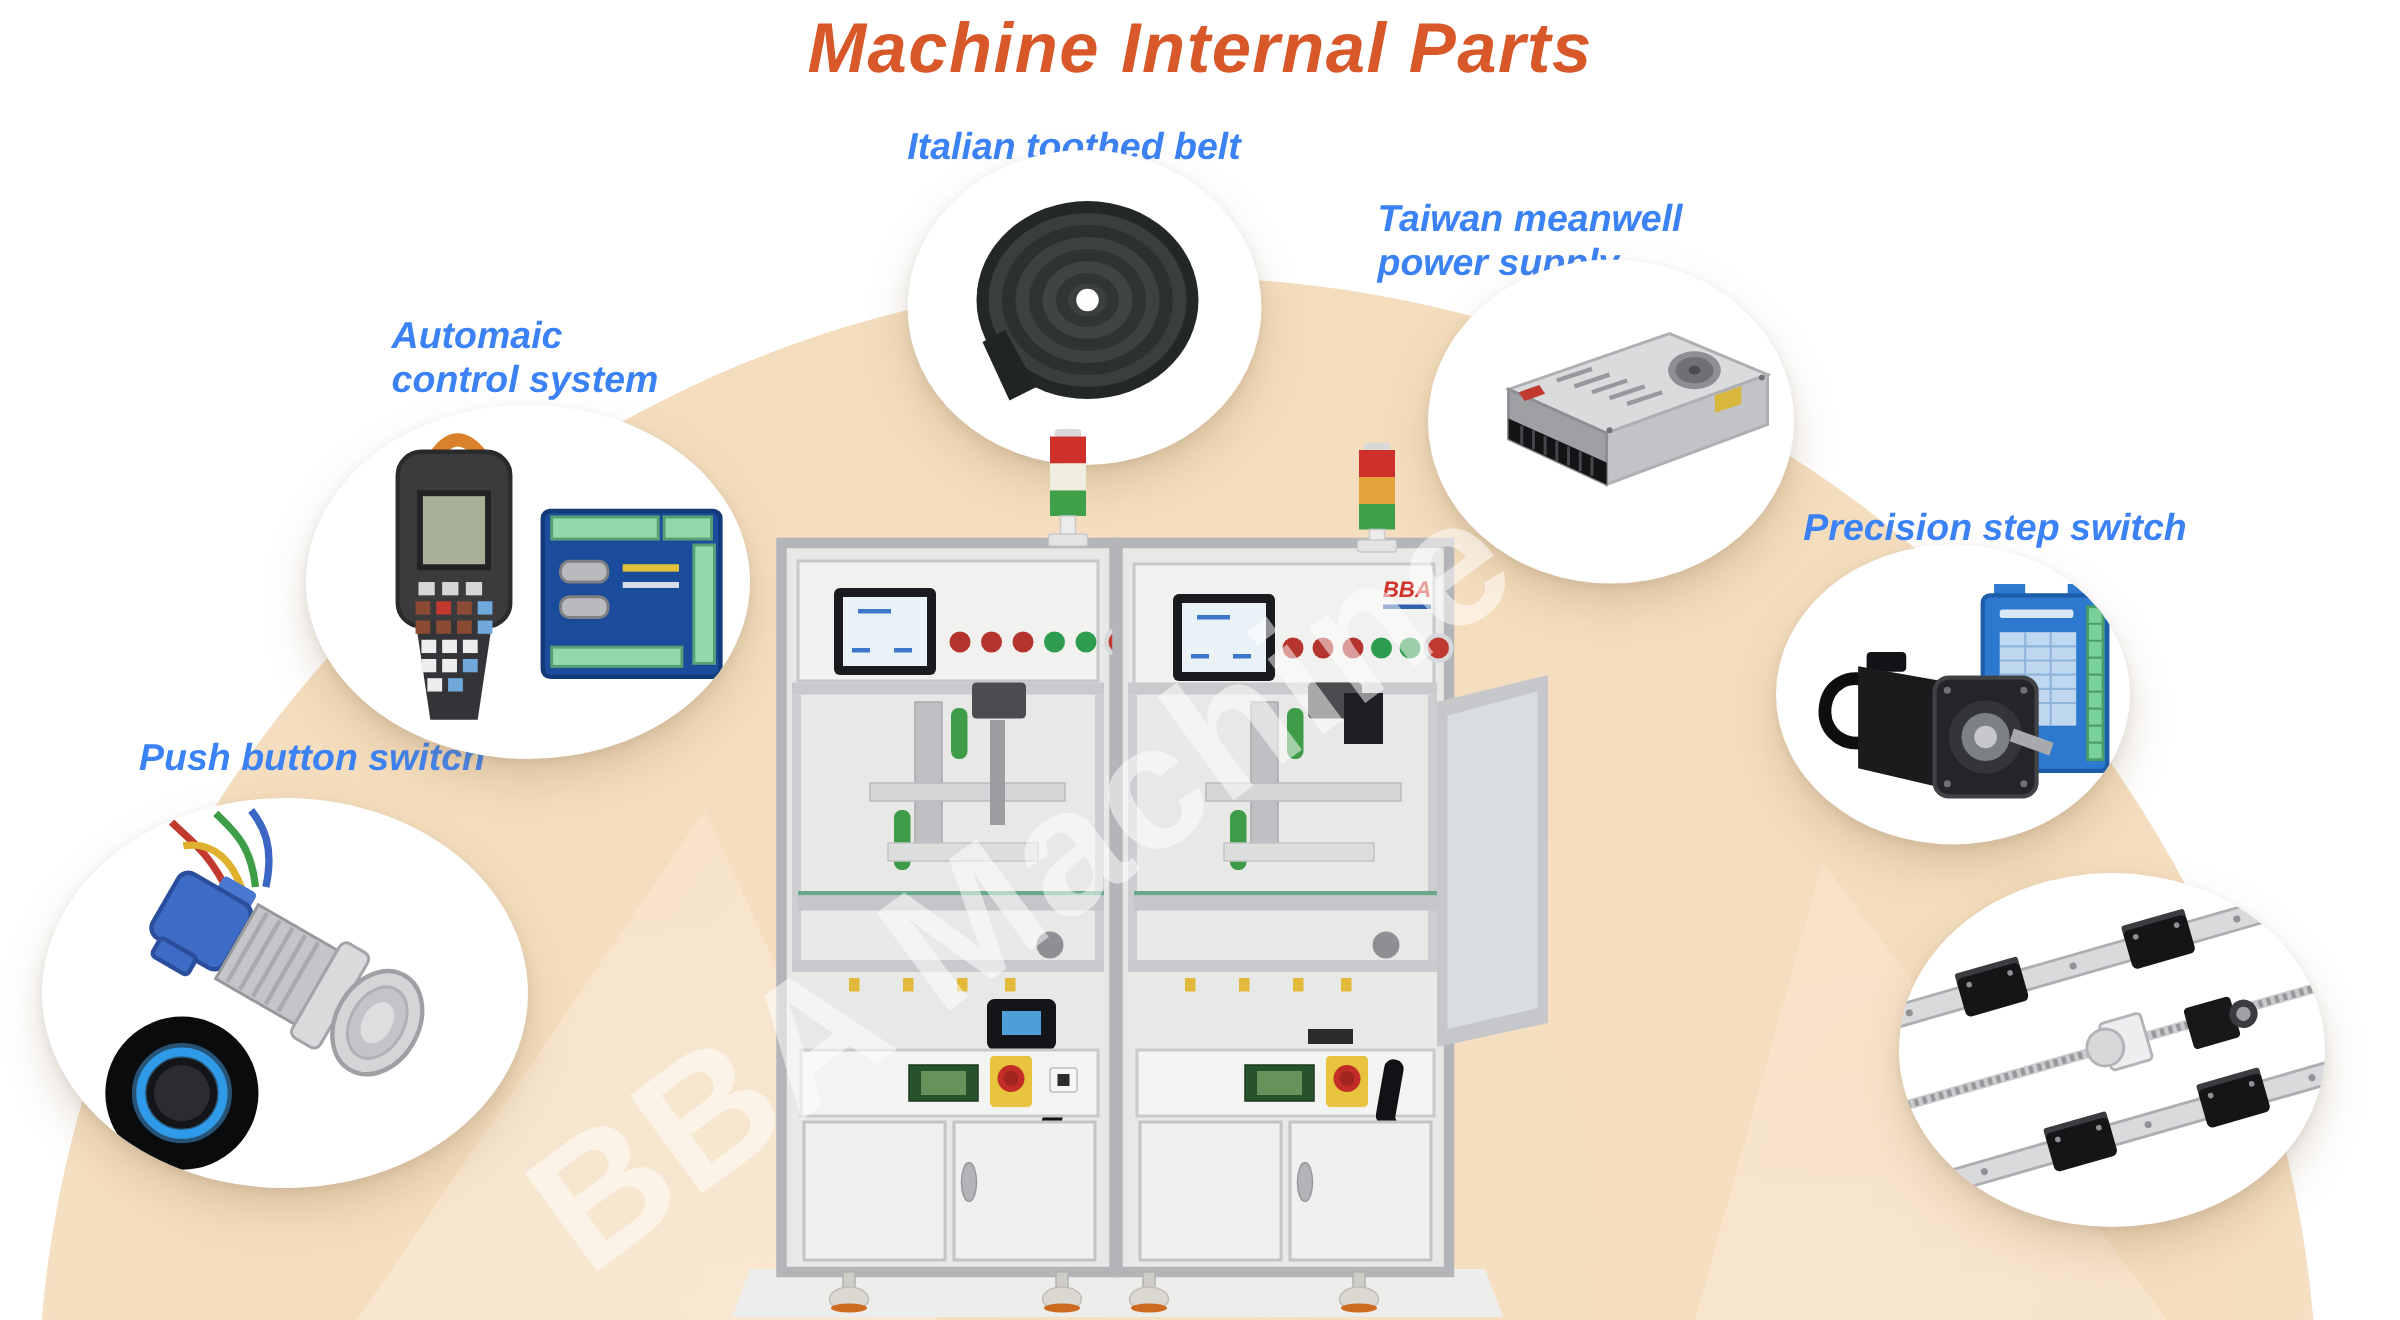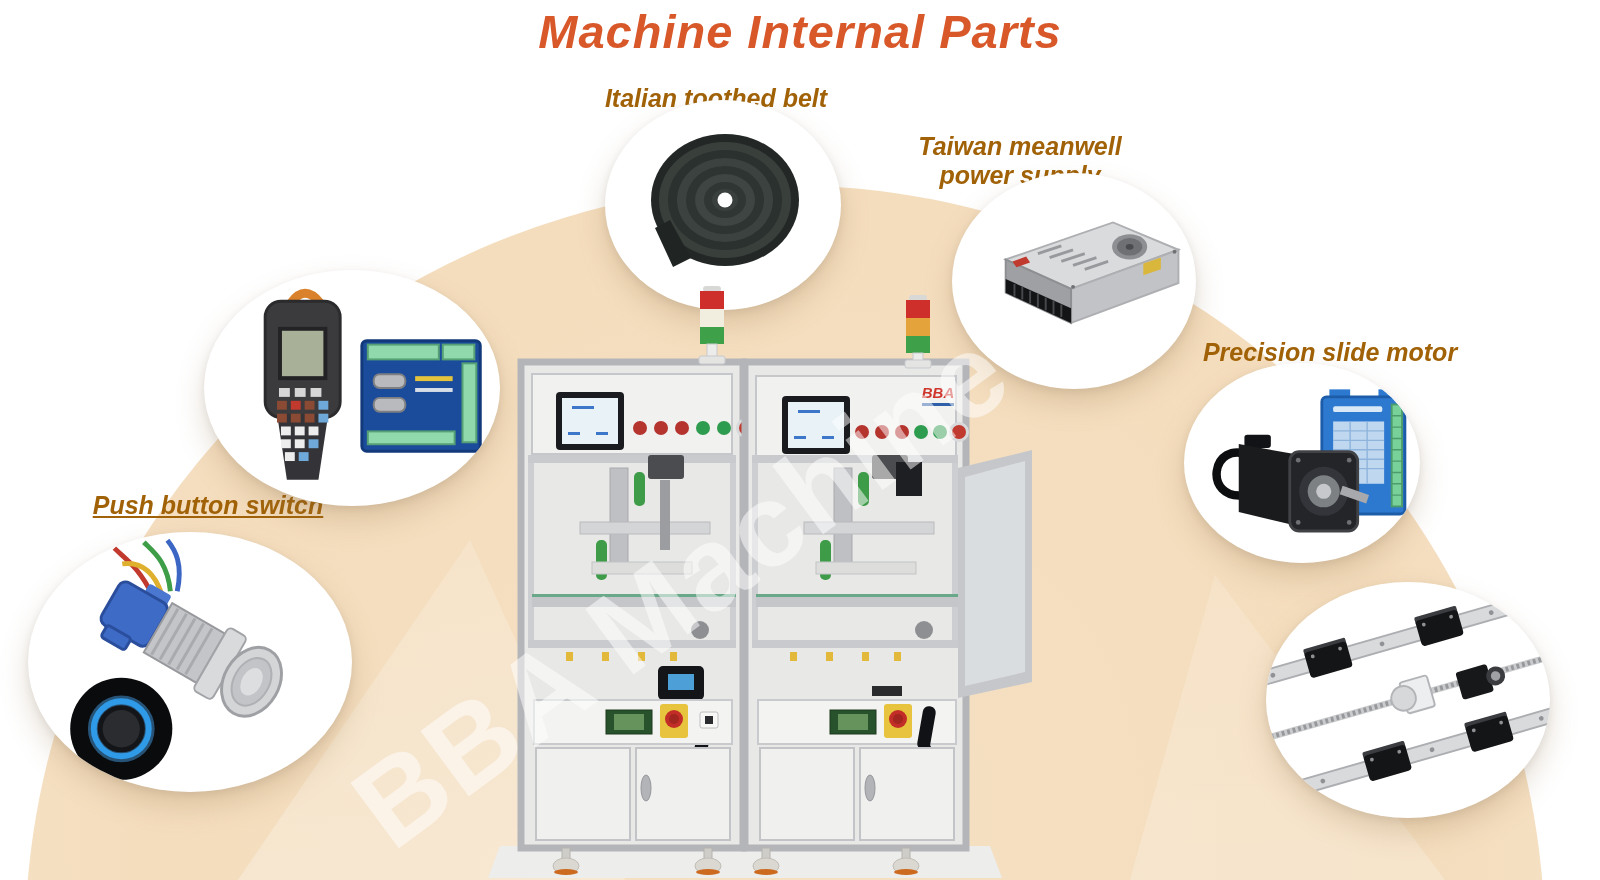--- a/index.html
+++ b/index.html
@@ -14,22 +14,22 @@
     background:radial-gradient(circle at 50% 42%, #F5E0C2 0%, #F4DDBD 55%, #F6E3C9 80%, #F8E9D4 100%);
   }
   .shine{left:0;top:0;width:1600px;height:880px;pointer-events:none;}
   
   #title{
     left:0;top:4px;width:1600px;text-align:center;
     font-size:47px;font-weight:700;font-style:italic;color:#D8582A;letter-spacing:1px;
   }
   
   .part-label{
-    font-size:25px;font-weight:700;font-style:italic;color:#a16207;
-    text-align:center;white-space:pre-line;line-height:1.15;transform:translateX(-50%);
+    font-size:25px;font-weight:700;font-style:italic;color:#3b82f6;
+    text-align:left;white-space:pre-line;line-height:1.15;transform:translateX(-50%);
   }
   
   .bubble{
     background:#ffffff;border-radius:50%;
     box-shadow:0 14px 28px rgba(150,120,80,0.25), 0 3px 8px rgba(0,0,0,0.08);
     display:flex;align-items:center;justify-content:center;overflow:hidden;
   }
   
   #watermark{
     left:368px;top:752px;
@@ -47,22 +47,24 @@
   <div class="abs shine" style="clip-path:polygon(238px 880px,470px 540px,625px 880px);
               background:linear-gradient(to top, rgba(255,255,255,0.28), rgba(255,255,255,0));"></div>
   <div class="abs shine" style="clip-path:polygon(1130px 880px,1215px 575px,1445px 880px);
               background:linear-gradient(to top, rgba(255,255,255,0.22), rgba(255,255,255,0));"></div>
 
   <div id="title" class="abs">Machine Internal Parts</div>
 
   <div class="abs part-label" style="left:716px;top:84px;">Italian toothed belt</div>
   <div class="abs part-label" style="left:1020px;top:132px;">Taiwan meanwell
 power supply</div>
-  <div class="abs part-label" style="left:1330px;top:338px;">Precision slide motor</div>
-  <div class="abs part-label" style="left:208px;top:491px;text-decoration:underline;">Push button switch</div>
+  <div class="abs part-label" style="left:350px;top:210px;">Automaic
+control system</div>
+  <div class="abs part-label" style="left:1330px;top:338px;">Precision step switch</div>
+  <div class="abs part-label" style="left:208px;top:491px;">Push button switch</div>
 
   <div class="abs bubble" style="left:605px;top:100px;width:236px;height:210px;">
     <svg width="200" height="175" viewBox="0 0 200 175">
       <ellipse cx="102" cy="82" rx="74" ry="66" fill="#232826"></ellipse>
       <ellipse cx="102" cy="82" rx="66" ry="58" fill="#39403C"></ellipse>
       <ellipse cx="102" cy="82" rx="57" ry="50" fill="#2B312E"></ellipse>
       <ellipse cx="102" cy="82" rx="48" ry="42" fill="#3C423F"></ellipse>
       <ellipse cx="102" cy="82" rx="39" ry="34" fill="#2E3431"></ellipse>
       <ellipse cx="102" cy="82" rx="30" ry="26" fill="#3F4542"></ellipse>
       <ellipse cx="102" cy="82" rx="21" ry="18" fill="#303633"></ellipse>

